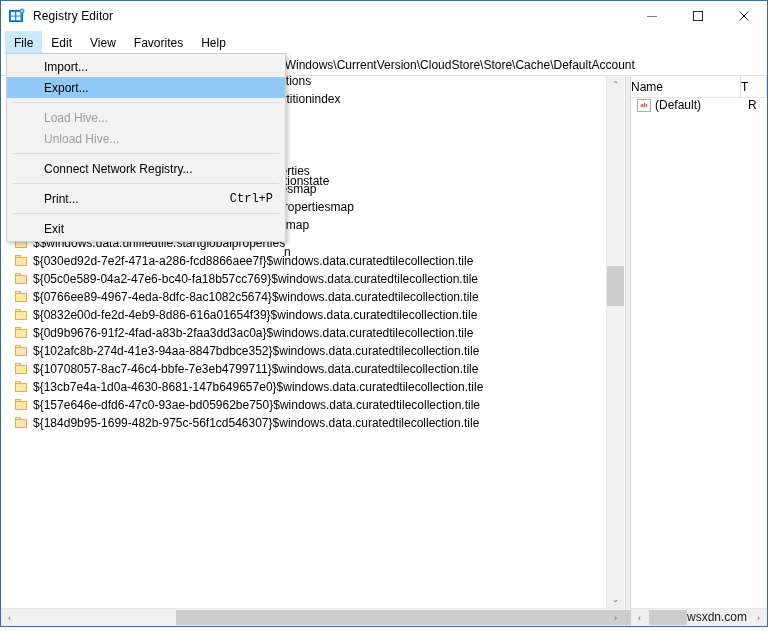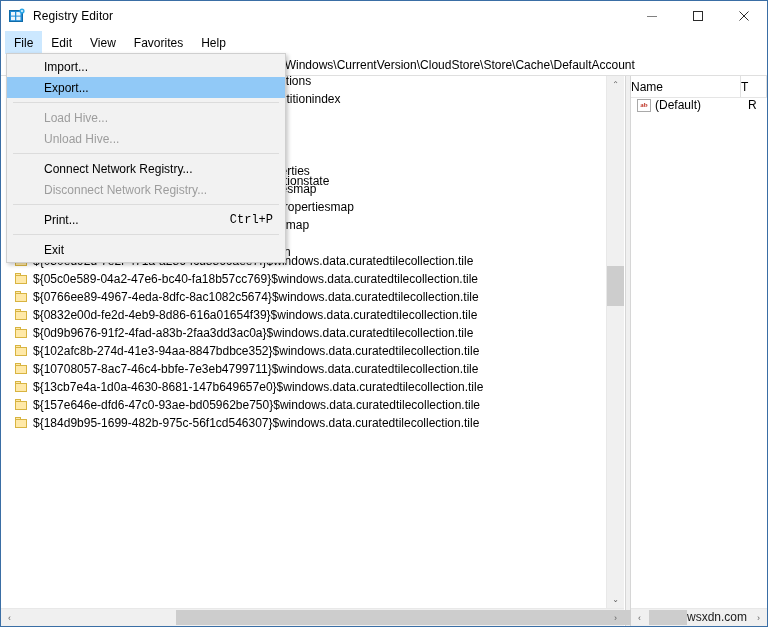--- a/index.html
+++ b/index.html
@@ -662,23 +662,20 @@
       <div class="mi disabled">
         <span>Load Hive...</span>
       </div>
       <div class="mi disabled">
         <span>Unload Hive...</span>
       </div>
       <div class="mi-sep"></div>
       <div class="mi">
         <span>Connect Network Registry...</span>
       </div>
-      <div class="mi disabled">
-        <span>Disconnect Network Registry...</span>
-      </div>
       <div class="mi-sep"></div>
       <div class="mi">
         <span>Print...</span>
         <span class="accel">Ctrl+P</span>
       </div>
       <div class="mi-sep"></div>
       <div class="mi">
         <span>Exit</span>
       </div>
     </div>

